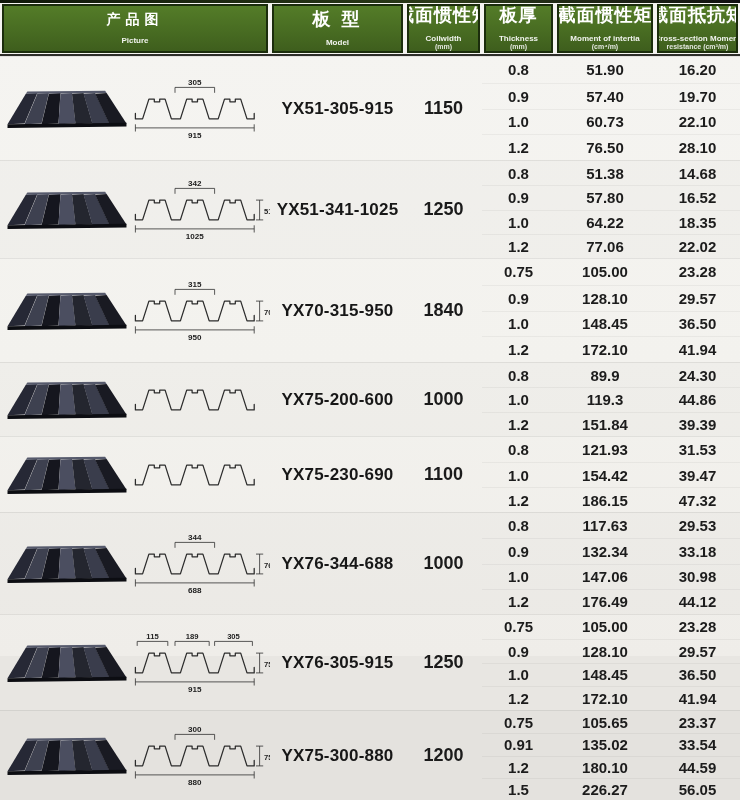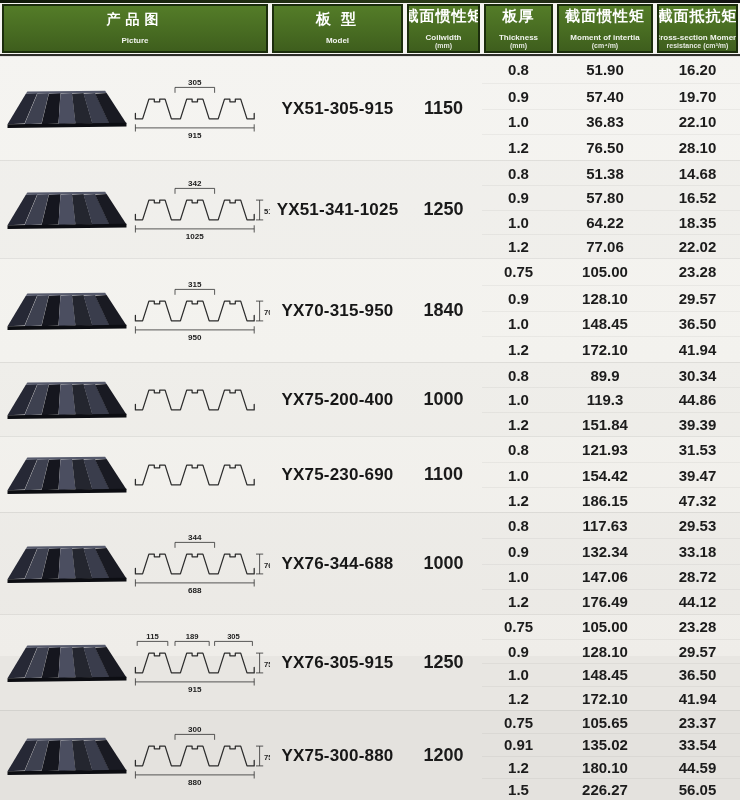--- a/index.html
+++ b/index.html
@@ -25,21 +25,21 @@
     background:#f5f4f1;
     border-bottom:2px solid #2e2e2a;
   }
   .hcell{
     margin:1px 2px;
     background:linear-gradient(180deg,#547c28 0%,#486c22 55%,#3e5e1d 100%);
     border:2px solid #1b2d0c;
     color:#fff;display:flex;flex-direction:column;align-items:center;justify-content:center;
     text-align:center;line-height:1.05;overflow:hidden;
   }
-  .hcell .cn{font-weight:bold;font-size:15px;letter-spacing:3px;white-space:nowrap;}
+  .hcell .cn{font-weight:bold;font-size:18px;letter-spacing:3px;white-space:nowrap;}
   .hcell.wide .cn{font-size:14px;letter-spacing:5px;}
   .hcell .en{font-size:8px;font-weight:bold;margin-top:10px;opacity:.92;white-space:nowrap;}
   .hcell .unit{font-size:7px;font-weight:bold;opacity:.85;white-space:nowrap;}
   
   .tbody{height:744px;}
   .rowgroup{
     display:grid;
     grid-template-columns:270px 135px 77px 218px;
     align-items:stretch;
     border-top:1px solid rgba(0,0,0,.07);
@@ -134,21 +134,21 @@
             <span>51.90</span>
             <span>16.20</span>
           </div>
           <div class="specline">
             <span>0.9</span>
             <span>57.40</span>
             <span>19.70</span>
           </div>
           <div class="specline">
             <span>1.0</span>
-            <span>36.83</span>
+            <span>60.73</span>
             <span>22.10</span>
           </div>
           <div class="specline">
             <span>1.2</span>
             <span>76.50</span>
             <span>28.10</span>
           </div>
         </div>
       </div>
       <div class="rowgroup" style="height: 98px;">
@@ -270,27 +270,27 @@
             <polygon points="101.71428571428571,22 116.85714285714286,21 135.71428571428572,61 113.42857142857143,62" fill="#3a3d4c"></polygon>
             <polygon points="116.85714285714286,22 132,21 158,61 135.71428571428572,62" fill="#191a22"></polygon>
     <polygon points="2,62 158,60 158,65 2,67" fill="#0c0d12"></polygon>
     <polygon points="26,22 132,21 130,18 28,19" fill="#565a6c"></polygon>
   </svg>
           <svg class="profsvg" viewBox="0 0 160 74">
     <path d="M6,42 L6,48 L14,48 L21,26 L27,26 L27,29 L33,29 L33,26 L39,26 L46,48 L56,48 L63,26 L69,26 L69,29 L75,29 L75,26 L81,26 L88,48 L98,48 L105,26 L111,26 L111,29 L117,29 L117,26 L123,26 L130,48 L138,48 L138,42" fill="none" stroke="#2c2c2c" stroke-width="1.4" stroke-linejoin="round" stroke-linecap="round"></path>
 
   </svg>
         </div>
-        <div class="cell model">YX75-200-400</div>
+        <div class="cell model">YX75-200-600</div>
         <div class="cell coil">1000</div>
         <div class="specs" style="grid-template-rows: repeat(3, 1fr);">
           <div class="specline">
             <span>0.8</span>
             <span>89.9</span>
-            <span>30.34</span>
+            <span>24.30</span>
           </div>
           <div class="specline">
             <span>1.0</span>
             <span>119.3</span>
             <span>44.86</span>
           </div>
           <div class="specline">
             <span>1.2</span>
             <span>151.84</span>
             <span>39.39</span>
@@ -373,21 +373,21 @@
             <span>29.53</span>
           </div>
           <div class="specline">
             <span>0.9</span>
             <span>132.34</span>
             <span>33.18</span>
           </div>
           <div class="specline">
             <span>1.0</span>
             <span>147.06</span>
-            <span>28.72</span>
+            <span>30.98</span>
           </div>
           <div class="specline">
             <span>1.2</span>
             <span>176.49</span>
             <span>44.12</span>
           </div>
         </div>
       </div>
       <div class="rowgroup" style="height: 96px;">
         <div class="cell pic">

